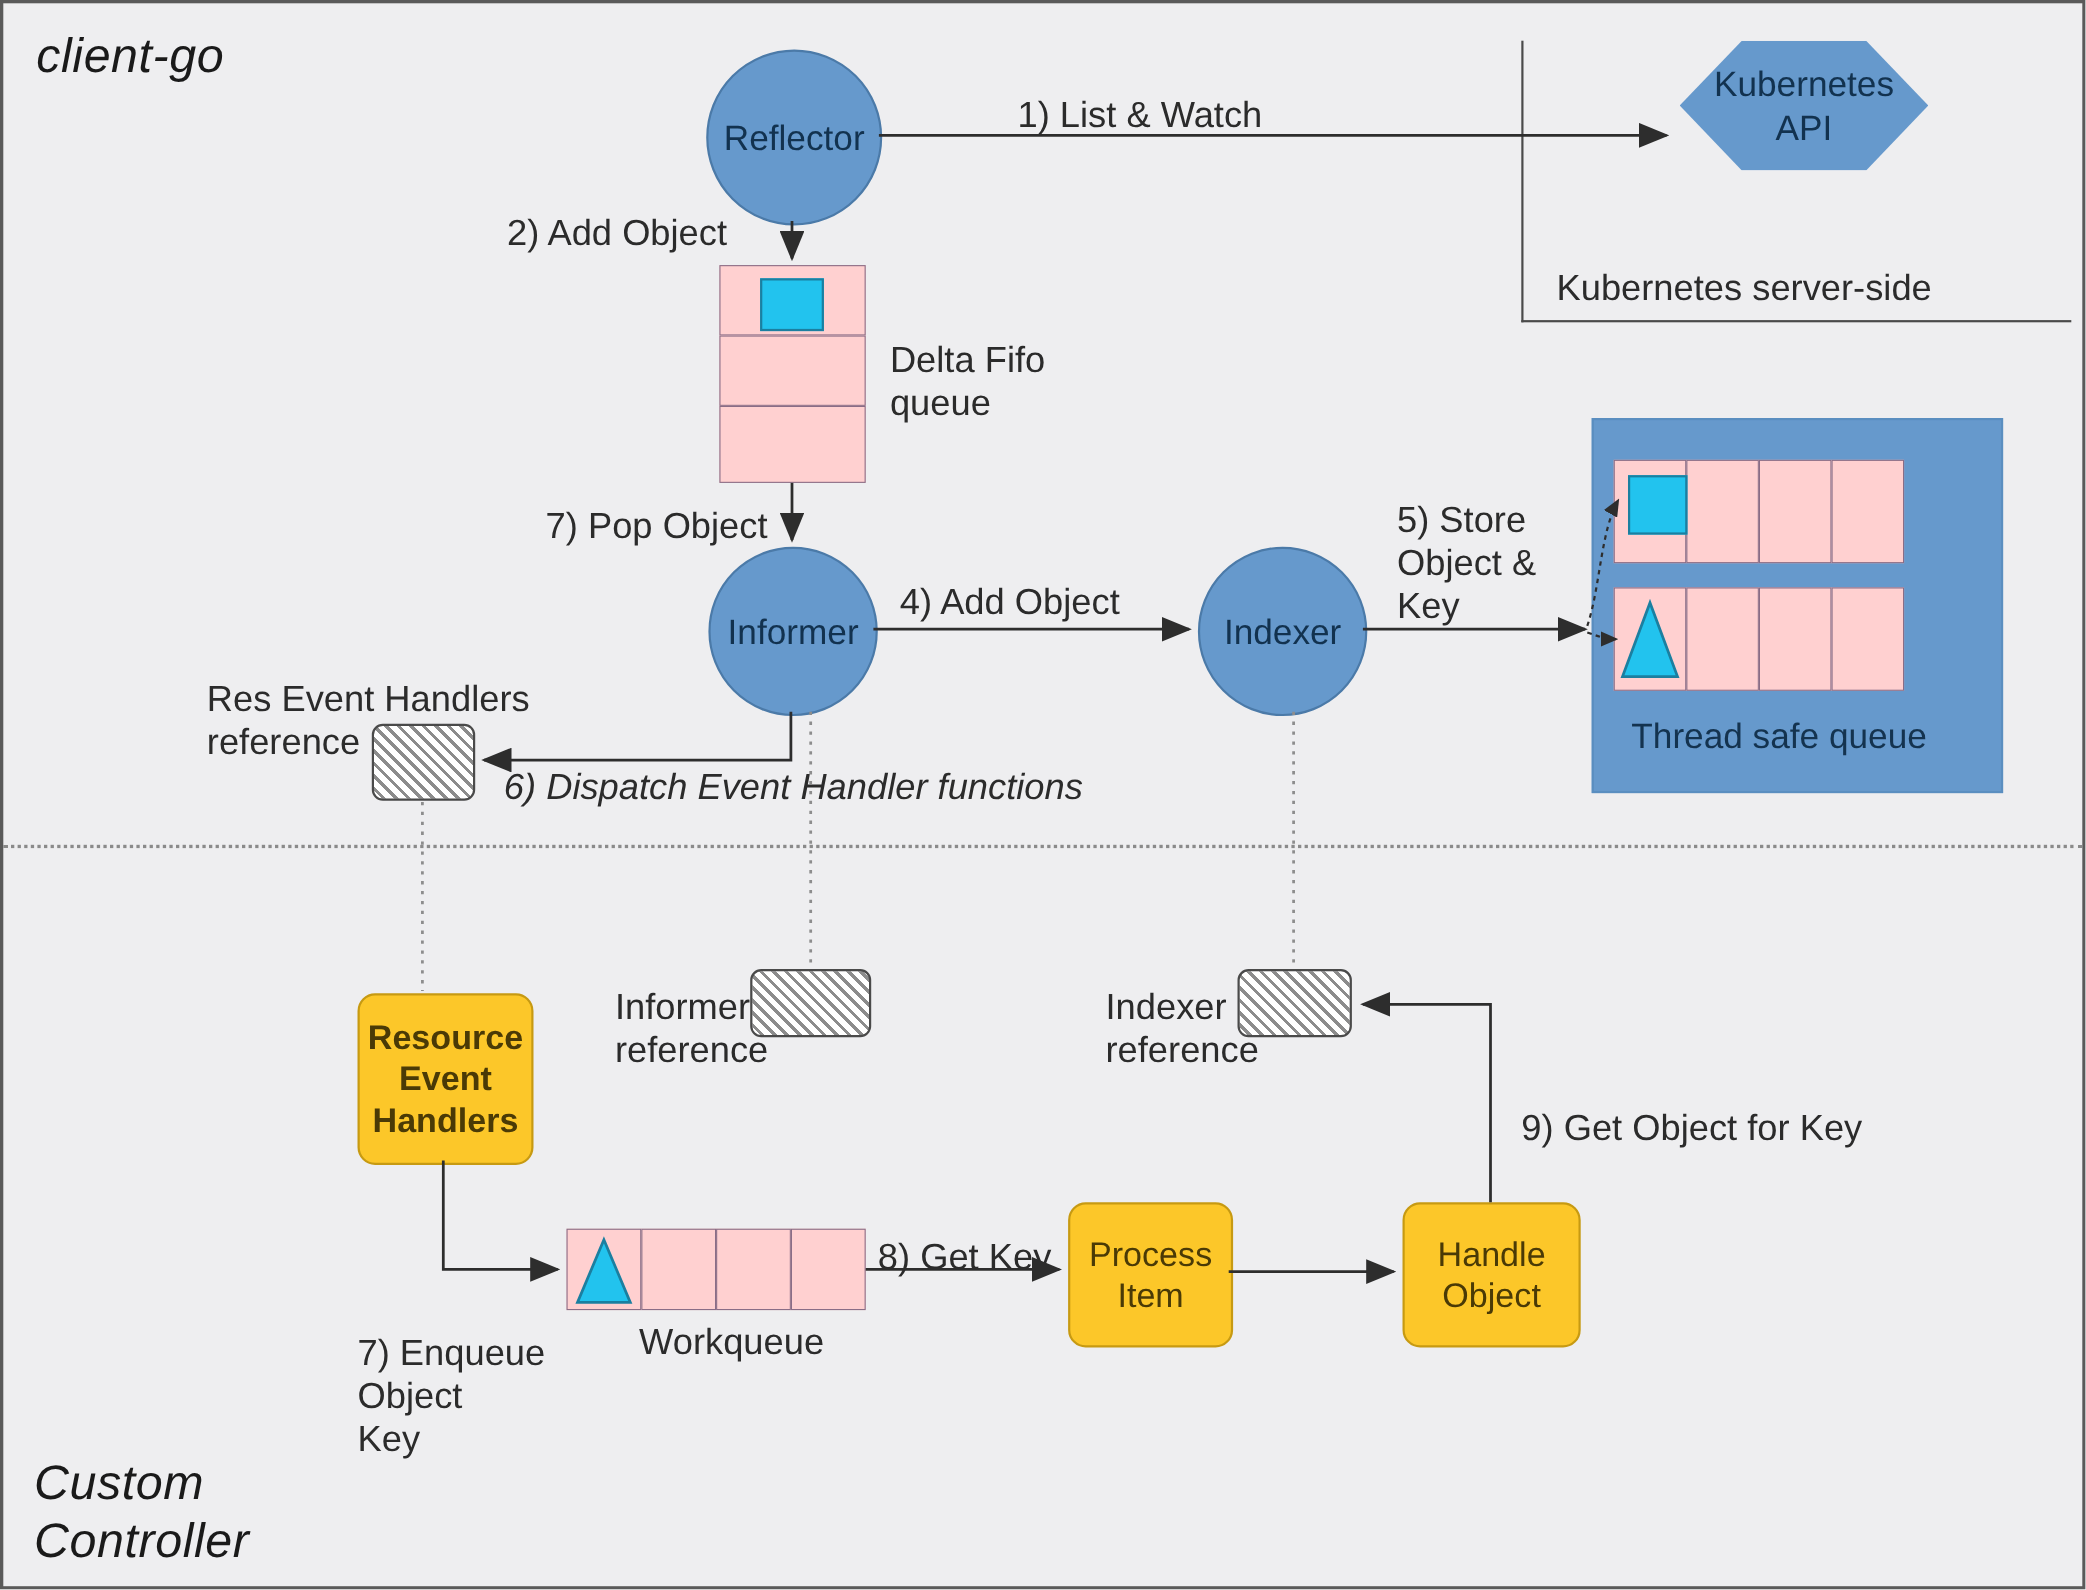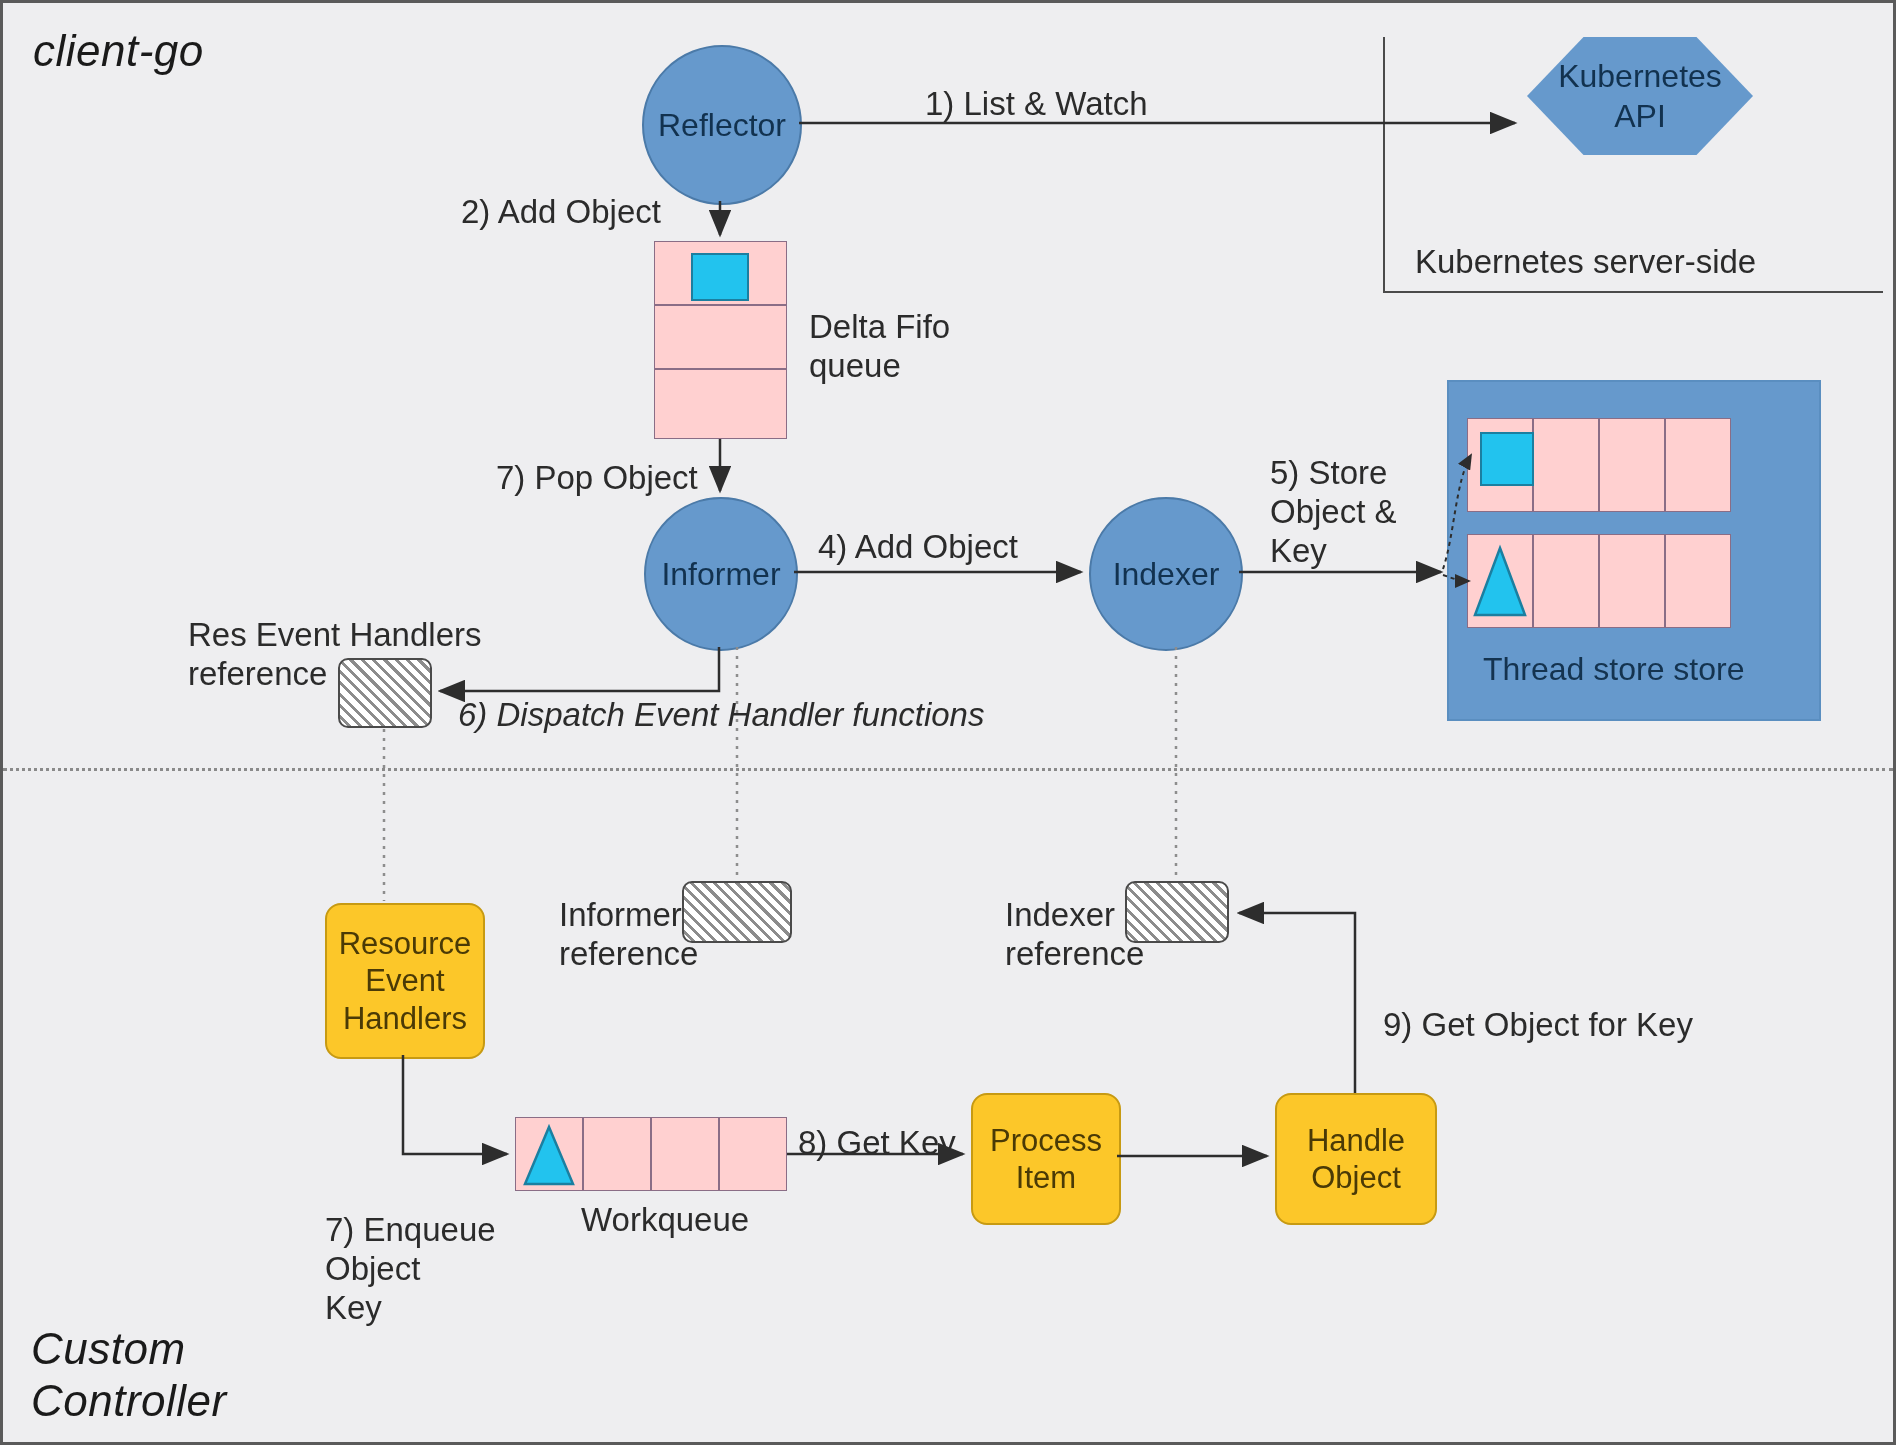--- a/index.html
+++ b/index.html
@@ -99,35 +99,35 @@
   <div class="qcell" style="left:1464px;top:415px;width:66px;height:94px;"></div>
   <div class="qcell" style="left:1530px;top:415px;width:66px;height:94px;"></div>
   <div class="qcell" style="left:1596px;top:415px;width:66px;height:94px;"></div>
   <div class="qcell" style="left:1662px;top:415px;width:66px;height:94px;"></div>
   <div class="sq-cyan" style="left:1477px;top:429px;width:50px;height:50px;"></div>
 
   <div class="qcell" style="left:1464px;top:531px;width:66px;height:94px;"></div>
   <div class="qcell" style="left:1530px;top:531px;width:66px;height:94px;"></div>
   <div class="qcell" style="left:1596px;top:531px;width:66px;height:94px;"></div>
   <div class="qcell" style="left:1662px;top:531px;width:66px;height:94px;"></div>
-  <div class="lbl store-lbl" style="left:1480px;top:648px;">Thread store store</div>
+  <div class="lbl store-lbl" style="left:1480px;top:648px;">Thread safe queue</div>
 
   <div class="lbl cap" style="left:185px;top:613px;">Res Event Handlers
 reference</div>
   <div class="hatch" style="left:335px;top:655px;width:94px;height:70px;"></div>
 
   <div class="lbl cap" style="left:556px;top:893px;">Informer
 reference</div>
   <div class="hatch" style="left:679px;top:878px;width:110px;height:62px;"></div>
 
   <div class="lbl cap" style="left:1002px;top:893px;">Indexer
 reference</div>
   <div class="hatch" style="left:1122px;top:878px;width:104px;height:62px;"></div>
 
-  <div class="ybox" style="left:322px;top:900px;width:156px;height:152px;">
+  <div class="ybox" style="left:322px;top:900px;width:156px;height:152px;font-weight:bold;">
     <span style="white-space:pre;">Resource
 Event
 Handlers</span>
   </div>
 
   <div class="qcell" style="left:512px;top:1114px;width:68px;height:74px;"></div>
   <div class="qcell" style="left:580px;top:1114px;width:68px;height:74px;"></div>
   <div class="qcell" style="left:648px;top:1114px;width:68px;height:74px;"></div>
   <div class="qcell" style="left:716px;top:1114px;width:68px;height:74px;"></div>
   <div class="lbl cap" style="left:578px;top:1198px;">Workqueue</div>

